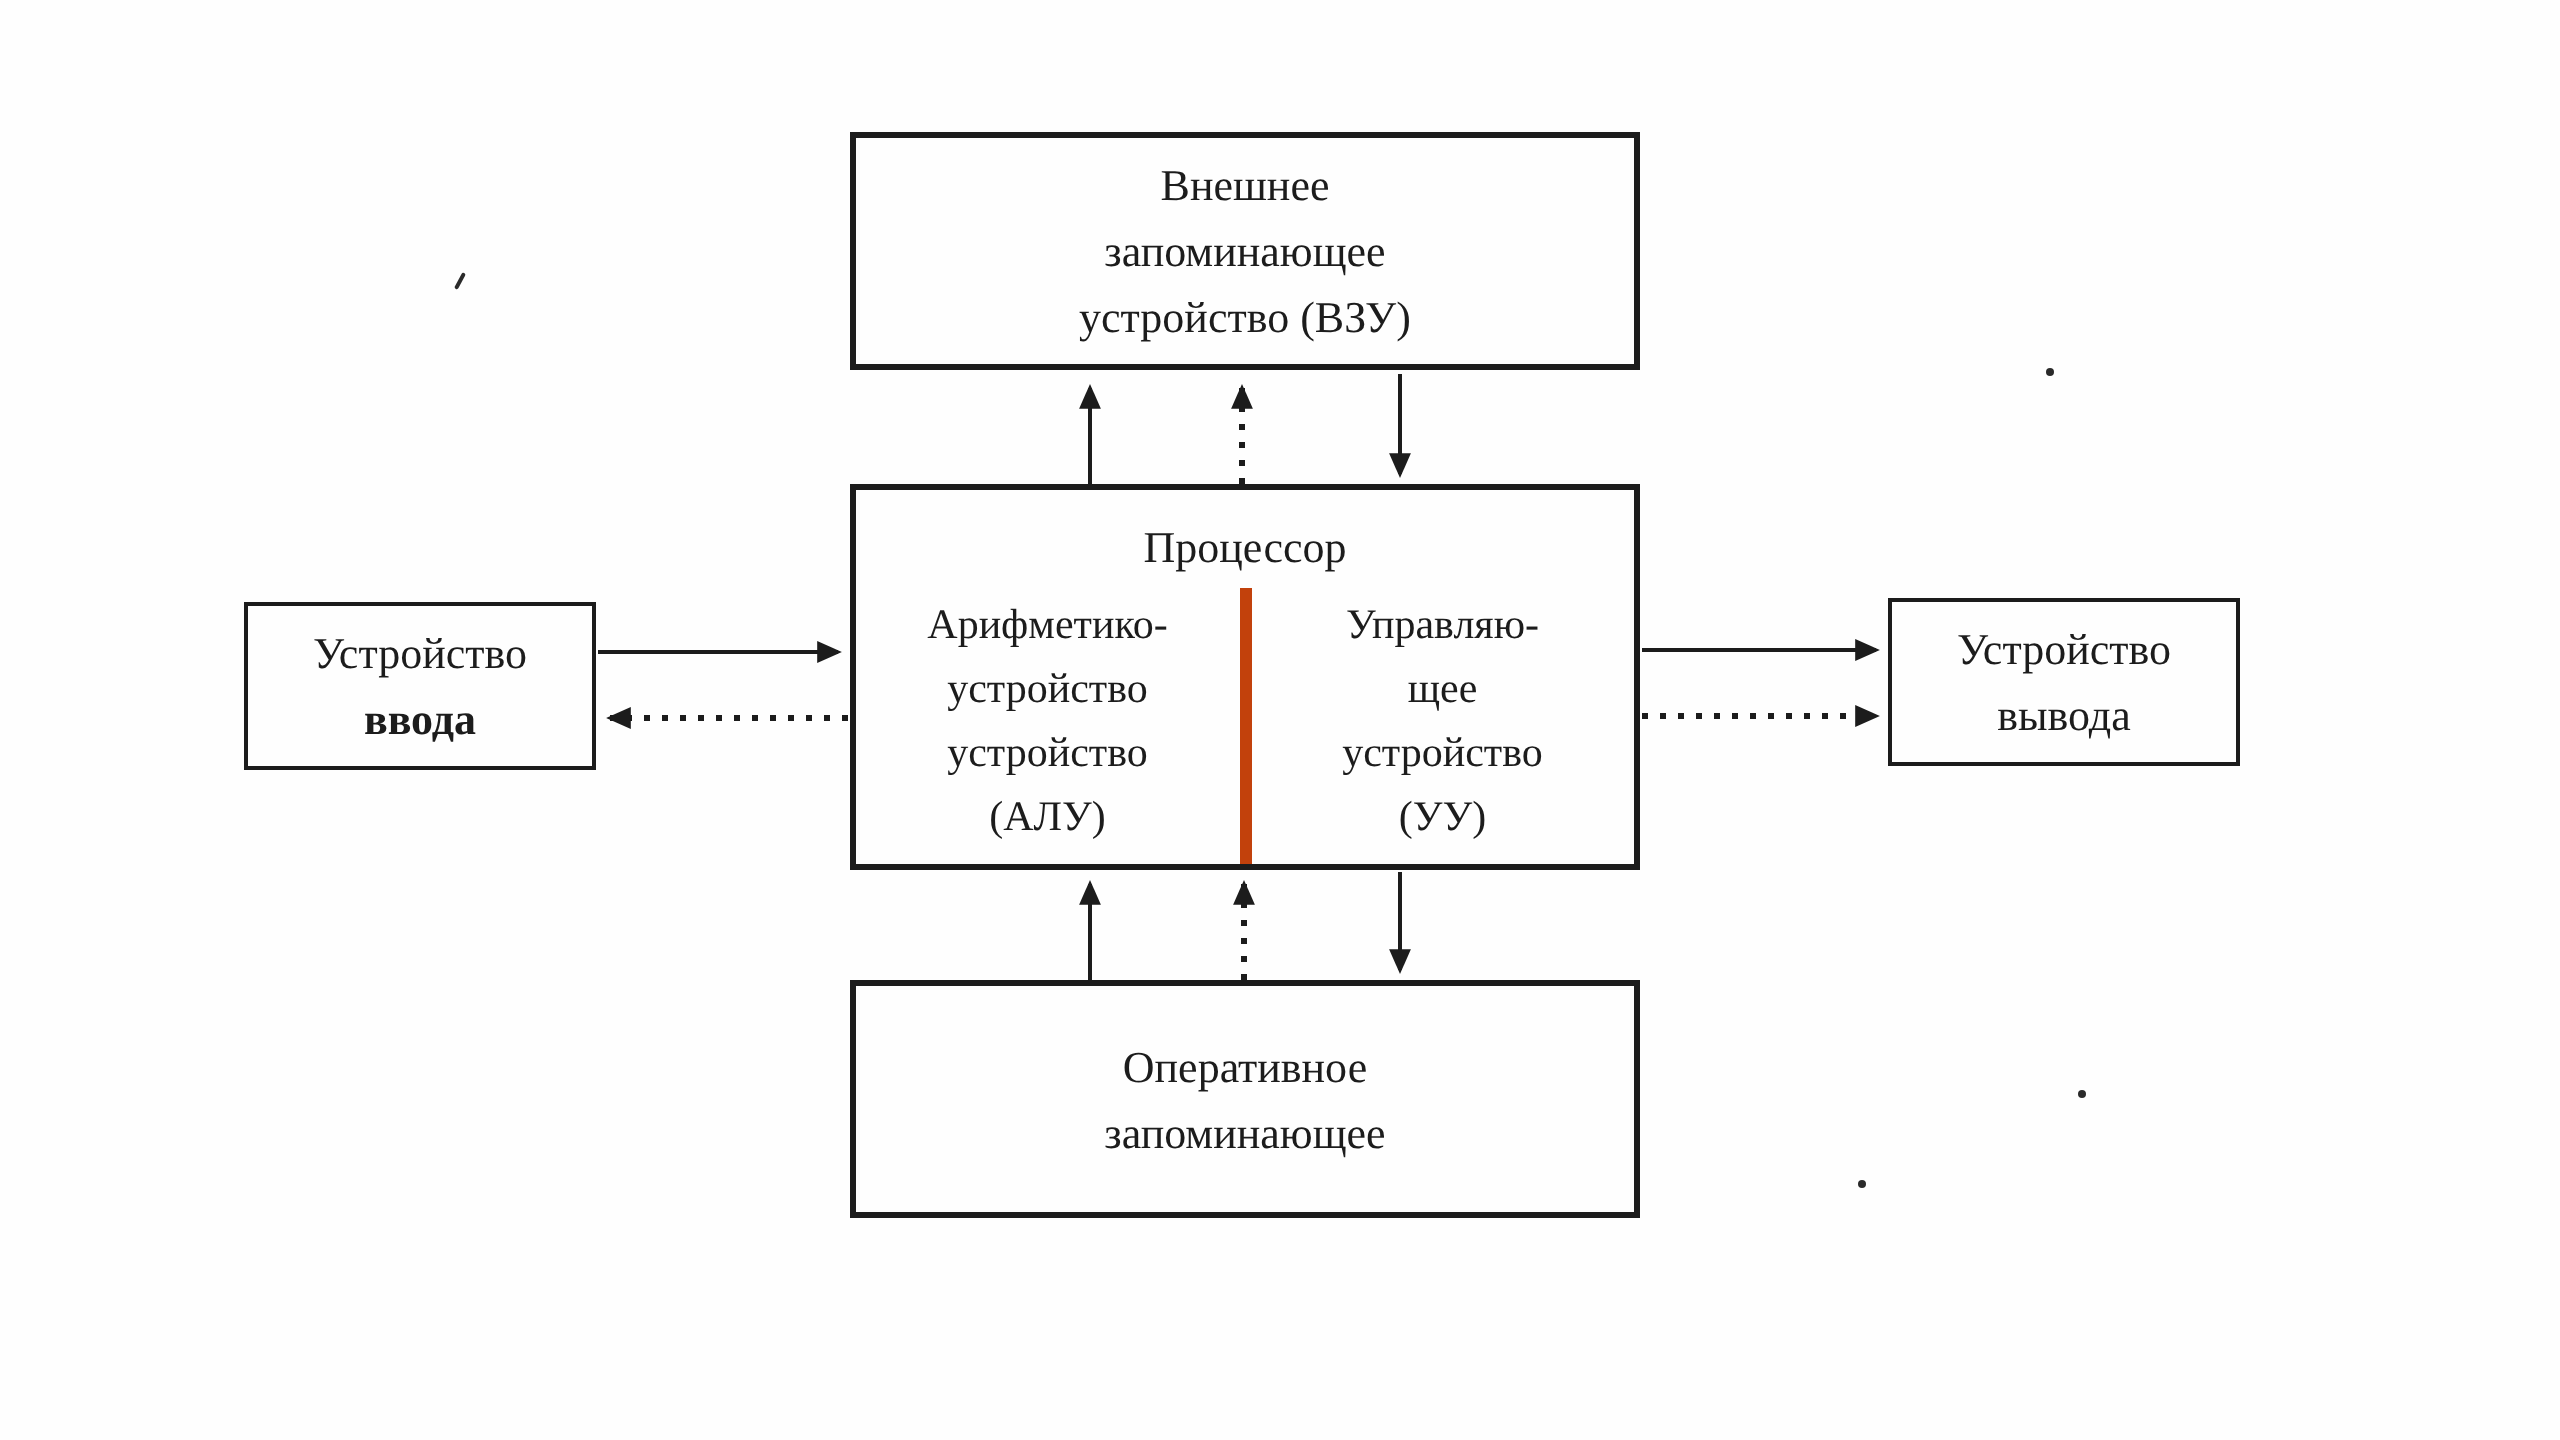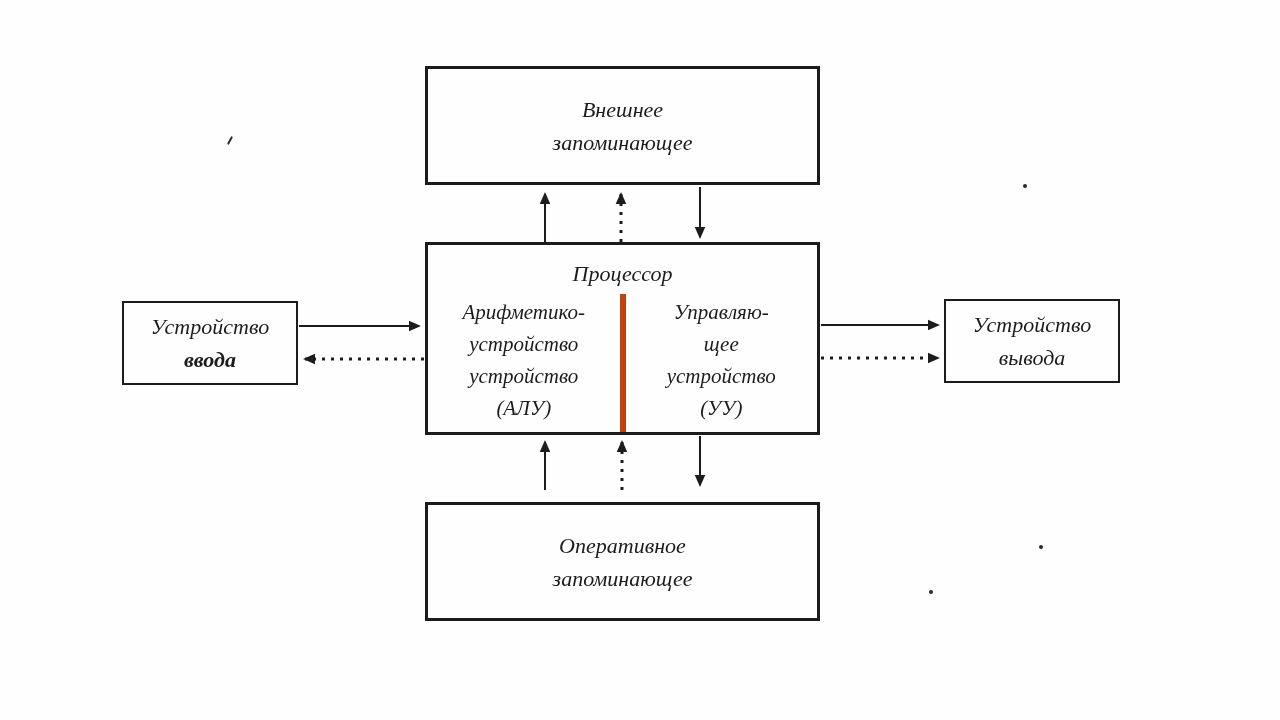--- a/index.html
+++ b/index.html
@@ -9,21 +9,20 @@
     height: 720px;
     background: #fefefe;
     font-family: "Liberation Serif", "DejaVu Serif", serif;
     overflow: hidden;
   }
   .canvas {
     position: relative;
     width: 1280px;
     height: 520px;
     color: #1c1c1c;
-    font-style: italic;
   }
   svg.arrows {
     position: absolute;
     left: 0; top: 0;
     width: 1280px; height: 720px;
     z-index: 1;
   }
   .box {
     position: absolute;
     background: #fefefe;
@@ -35,21 +34,21 @@
     align-items: center;
     justify-content: center;
     text-align: center;
     font-size: 22px;
     line-height: 33px;
     color: #1c1c1c;
   }
   .box-vzu   { left: 425px; top: 66px;  width: 395px; height: 119px; }
   .box-cpu   { left: 425px; top: 242px; width: 395px; height: 193px;
                justify-content: flex-start; padding-top: 12px; }
-  .box-ozu   { left: 425px; top: 502px; width: 395px; height: 119px; }
+  .box-ozu   { left: 425px; top: 490px; width: 395px; height: 119px; }
   .box-input { left: 122px; top: 301px; width: 176px; height: 84px; border-width: 2px; }
   .box-output{ left: 944px; top: 299px; width: 176px; height: 84px; border-width: 2px; }
 
   .cpu-title { width: 100%; text-align: center; flex: 0 0 auto; }
   .cpu-cols  { display: flex; width: 100%; flex: 1 1 auto; margin-top: 4px; }
   .cpu-col   { flex: 1 1 50%; display: flex; flex-direction: column;
                align-items: center; justify-content: flex-start;
                font-size: 21px; line-height: 32px; padding-top: 2px; }
   .cpu-col-left { border-right: 6px solid #c2410c; }
 
@@ -91,20 +90,21 @@
     <line x1="299" y1="326" x2="419" y2="326" stroke="#1c1c1c" stroke-width="2" marker-end="url(#ah)"></line>
     <line x1="424" y1="359" x2="305" y2="359" stroke="#1c1c1c" stroke-width="3" stroke-dasharray="3 6" marker-end="url(#ah)"></line>
 
     <line x1="821" y1="325" x2="938" y2="325" stroke="#1c1c1c" stroke-width="2" marker-end="url(#ah)"></line>
     <line x1="821" y1="358" x2="938" y2="358" stroke="#1c1c1c" stroke-width="3" stroke-dasharray="3 6" marker-end="url(#ah)"></line>
   </svg>
 
   <div class="box box-vzu">
     <div>Внешнее</div>
     <div>запоминающее</div>
+    <div>устройство (ВЗУ)</div>
   </div>
 
   <div class="box box-cpu">
     <div class="cpu-title">Процессор</div>
     <div class="cpu-cols">
       <div class="cpu-col cpu-col-left">
         <div>Арифметико-</div>
         <div>устройство</div>
         <div>устройство</div>
         <div>(АЛУ)</div>

